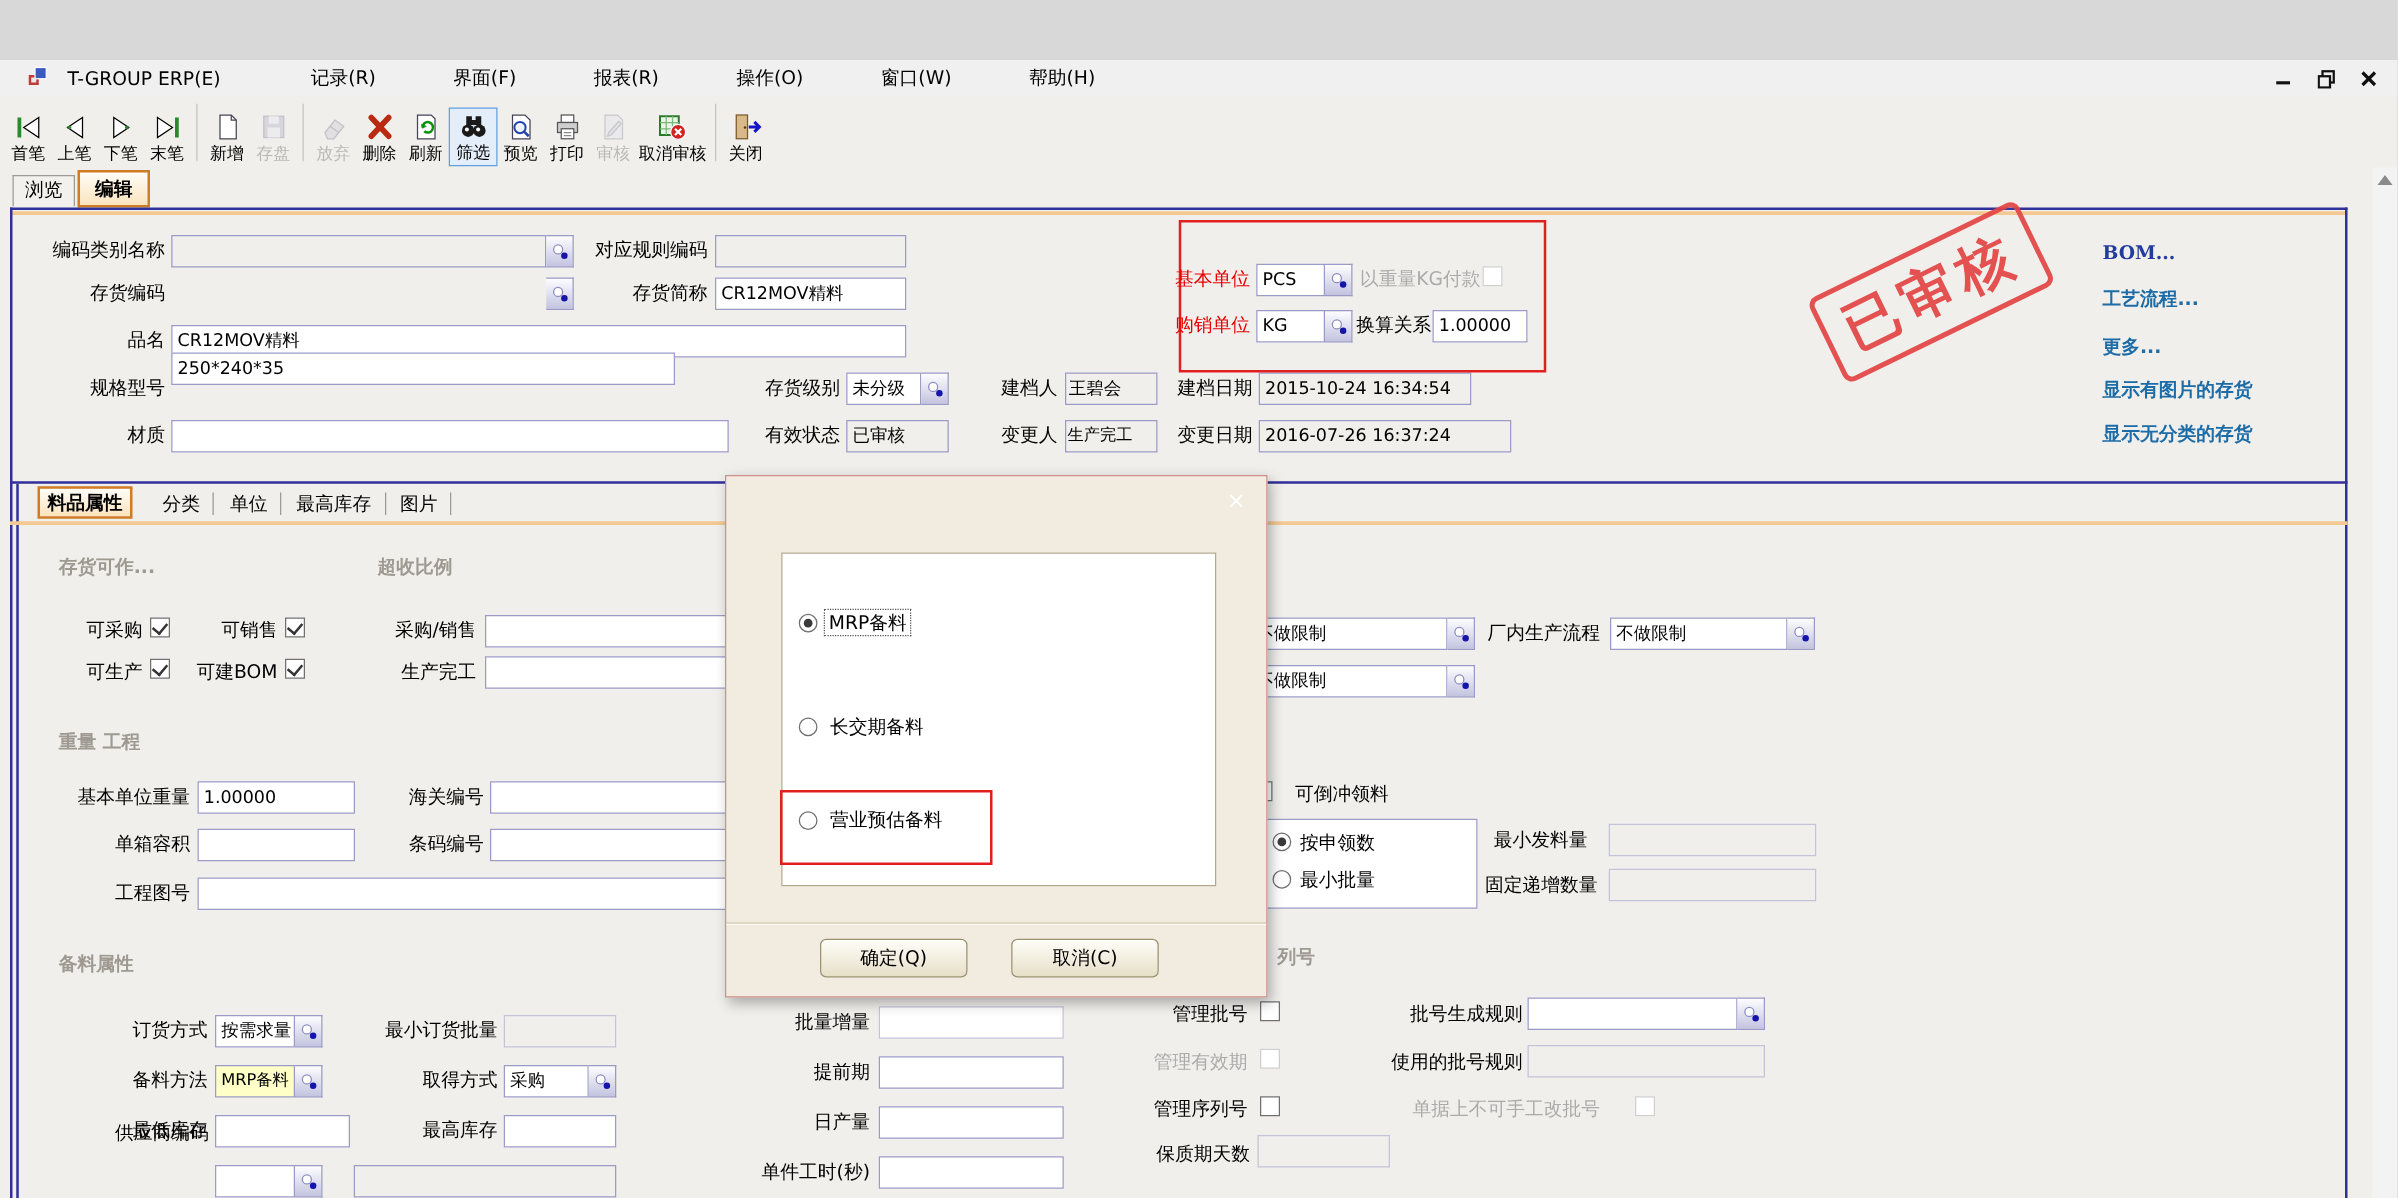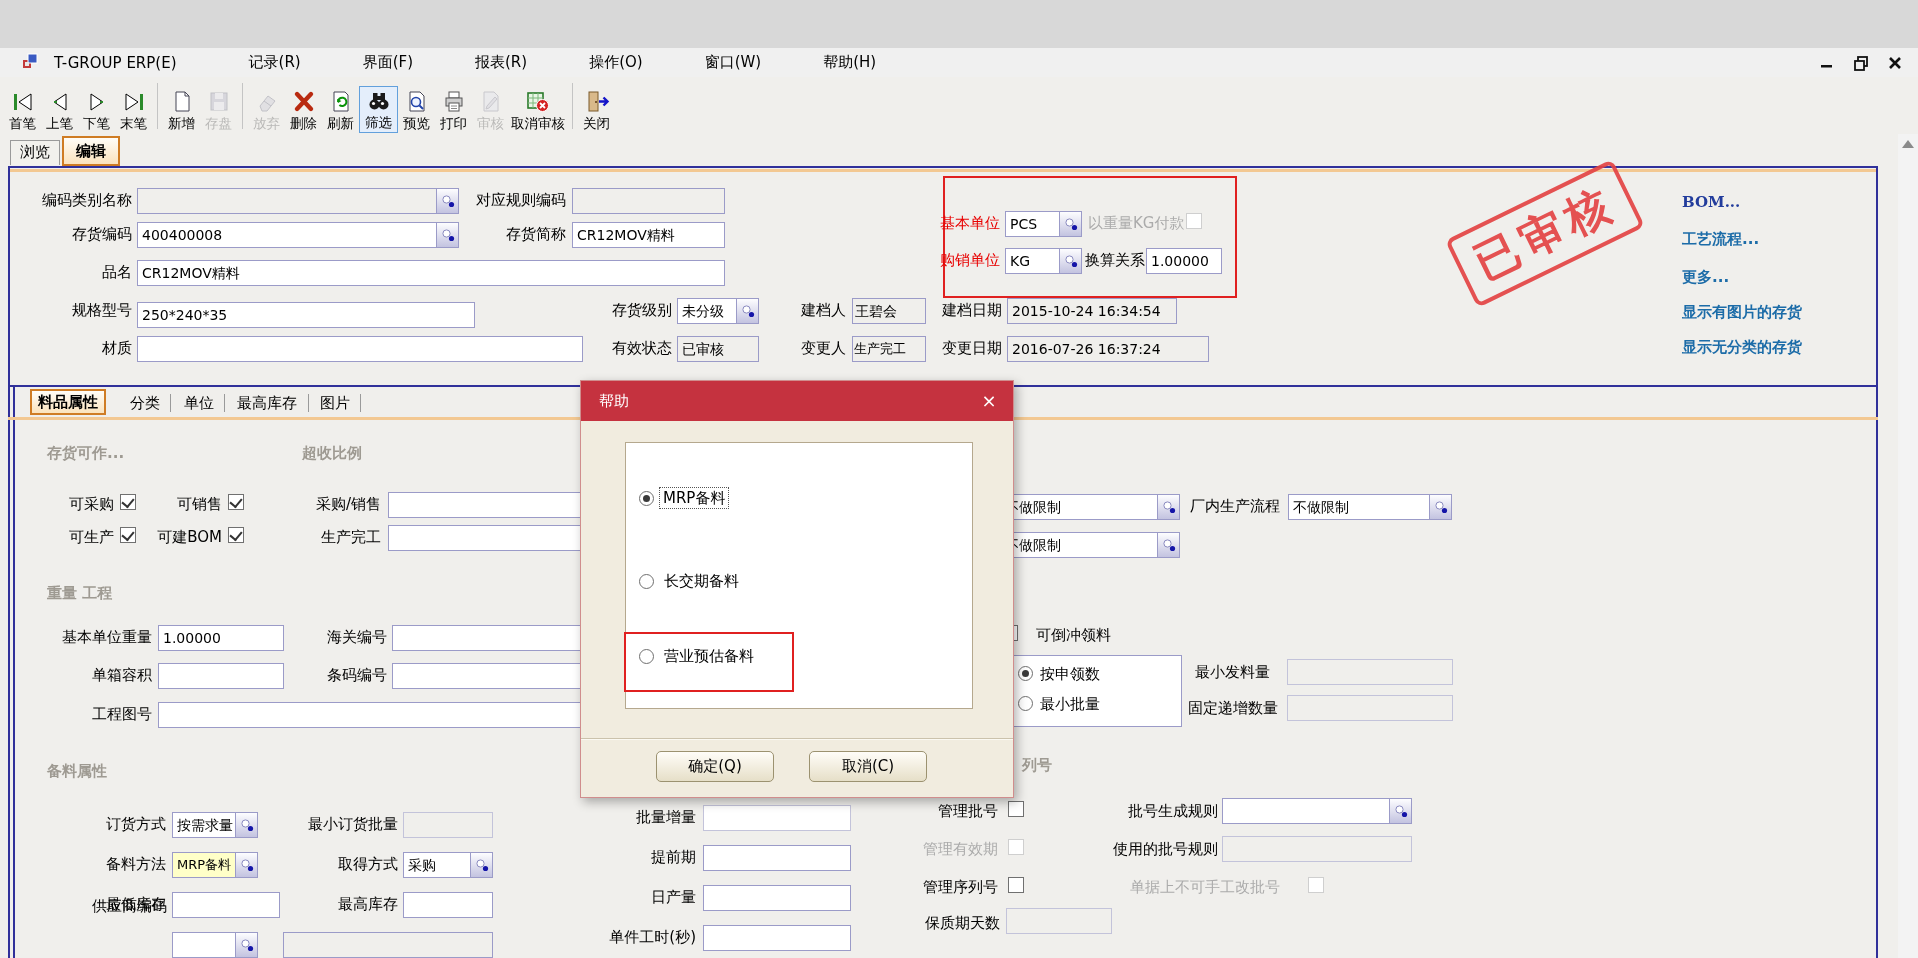--- a/index.html
+++ b/index.html
@@ -240,35 +240,34 @@
   <div class="lk" style="left:437px;top:140px;">
       <svg width="14" height="14">
         <circle cx="5.5" cy="5.5" r="3.6" fill="#fff" stroke="#8a8ac0"></circle>
         <circle cx="10.5" cy="10.5" r="2.6" fill="#1515a8"></circle>
       </svg>
     </div>
   <div class="lbl" style="left:468px;top:143px;width:98px;">对应规则编码</div>
   <div class="fld gray" style="left:572px;top:140px;width:153px;"></div>
 
   <div class="lbl" style="left:30px;top:177px;width:102px;">存货编码</div>
-  <div class="fld" style="left:137px;top:174px;width:300px;">400400008</div>
   <div class="lk" style="left:437px;top:174px;">
       <svg width="14" height="14">
         <circle cx="5.5" cy="5.5" r="3.6" fill="#fff" stroke="#8a8ac0"></circle>
         <circle cx="10.5" cy="10.5" r="2.6" fill="#1515a8"></circle>
       </svg>
     </div>
   <div class="lbl" style="left:468px;top:177px;width:98px;">存货简称</div>
   <div class="fld" style="left:572px;top:174px;width:153px;">CR12MOV精料</div>
 
   <div class="lbl" style="left:30px;top:215px;width:102px;">品名</div>
   <div class="fld" style="left:137px;top:212px;width:588px;">CR12MOV精料</div>
 
   <div class="lbl" style="left:30px;top:253px;width:102px;">规格型号</div>
-  <div class="fld" style="left:137px;top:254px;width:338px;">250*240*35</div>
+  <div class="fld" style="left:137px;top:234px;width:403px;">250*240*35</div>
   <div class="lbl" style="left:572px;top:253px;width:100px;">存货级别</div>
   <div class="fld" style="left:677px;top:250px;width:60px;">未分级</div>
   <div class="lk" style="left:737px;top:250px;">
       <svg width="14" height="14">
         <circle cx="5.5" cy="5.5" r="3.6" fill="#fff" stroke="#8a8ac0"></circle>
         <circle cx="10.5" cy="10.5" r="2.6" fill="#1515a8"></circle>
       </svg>
     </div>
 
   <div class="lbl" style="left:30px;top:291px;width:102px;">材质</div>
@@ -469,21 +468,20 @@
 
   <div class="lbl" style="left:918px;top:830px;width:80px;">管理序列号</div>
   <div class="cb" style="left:1008px;top:829px;"></div>
   <div class="lbl gray" style="left:1108px;top:830px;width:172px;">单据上不可手工改批号</div>
   <div class="cb dis" style="left:1308px;top:829px;"></div>
 
   <div class="lbl" style="left:920px;top:866px;width:80px;">保质期天数</div>
   <div class="fld gray dis" style="left:1006px;top:860px;width:106px;"></div>
 
   <div class="dialog">
-    <div class="dlg-title">帮助</div>
     <div class="dlg-close">×</div>
     <div class="dlg-list">
       <div class="rd on" style="left:13px;top:48px;"></div>
       <div class="dlg-opt" style="left:34px;top:46px;"><span class="focusbox">MRP备料</span></div>
       <div class="rd" style="left:13px;top:131px;"></div>
       <div class="dlg-opt" style="left:38px;top:129px;">长交期备料</div>
       <div class="rd" style="left:13px;top:206px;"></div>
       <div class="dlg-opt" style="left:38px;top:204px;">营业预估备料</div>
     </div>
     <div class="redbox" style="left:43px;top:251px;width:166px;height:56px;"></div>

